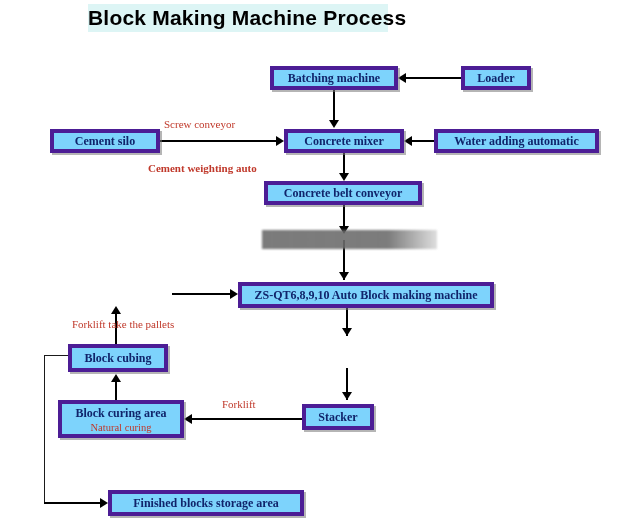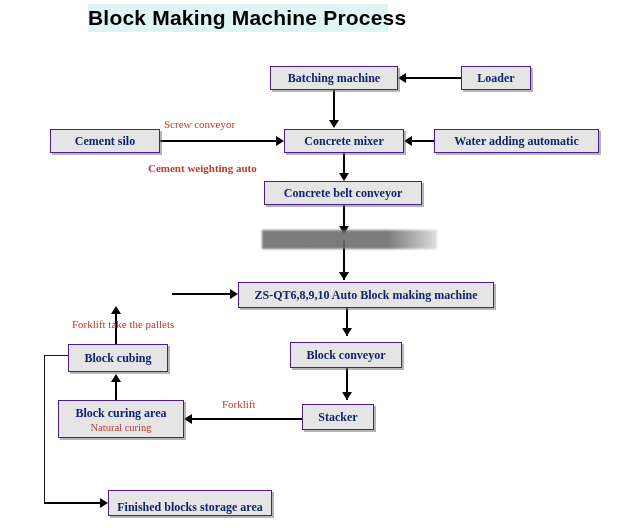--- a/index.html
+++ b/index.html
@@ -31,22 +31,22 @@
     color: #000000;
     background: #ddf5f5;
     letter-spacing: 0.2px;
     white-space: nowrap;
   }
 
   
   .node {
     position: absolute;
     box-sizing: border-box;
-    background: #e5e5e5;
-    border: 1px solid #4c1d95;
+    background: #7dd3fc;
+    border: 4px solid #4c1d95;
     box-shadow: 2px 2px 0 rgba(120,120,120,0.55);
     display: flex;
     flex-direction: column;
     align-items: center;
     justify-content: center;
     color: #10246b;
     font-weight: bold;
     font-size: 12px;
     text-align: center;
     white-space: nowrap;
@@ -209,23 +209,20 @@
   <div class="ln v" style="left:115px; top:314px; height:30px;"></div>
   <div class="arrow up" style="left:111px; top:306px;"></div>
 
   <div class="ln v" style="left:346px; top:308px; height:28px;"></div>
   <div class="arrow down" style="left:342px; top:328px;"></div>
 
   <div class="node" style="left:68px; top:344px; width:100px; height:28px;">
     <span>Block cubing</span>
   </div>
 
-  <div class="node" style="left:290px; top:342px; width:112px; height:26px;">
-    <span>Block conveyor</span>
-  </div>
 
   <div class="ln v" style="left:115px; top:382px; height:20px;"></div>
   <div class="arrow up" style="left:111px; top:374px;"></div>
 
   <div class="ln v" style="left:346px; top:368px; height:32px;"></div>
   <div class="arrow down" style="left:342px; top:392px;"></div>
 
   <div class="node" style="left:58px; top:400px; width:126px; height:38px;">
     <span>Block curing area</span>
     <span class="sub">Natural curing</span>
@@ -238,17 +235,17 @@
   <div class="ln h" style="left:192px; top:418px; width:110px;"></div>
   <div class="arrow left" style="left:184px; top:414px;"></div>
 
   <div class="elabel" style="left:222px; top:398px;">Forklift</div>
 
   <div class="ln thin h" style="left:44px; top:355px; width:24px;"></div>
   <div class="ln thin v" style="left:44px; top:355px; height:148px;"></div>
   <div class="ln h" style="left:44px; top:502px; width:58px;"></div>
   <div class="arrow right" style="left:100px; top:498px;"></div>
 
-  <div class="node" style="left:108px; top:490px; width:164px; height:26px;justify-content:flex-end;">
+  <div class="node" style="left:108px; top:490px; width:196px; height:26px;">
     <span>Finished blocks storage area</span>
   </div>
 
 </div>
 
 </body></html>

